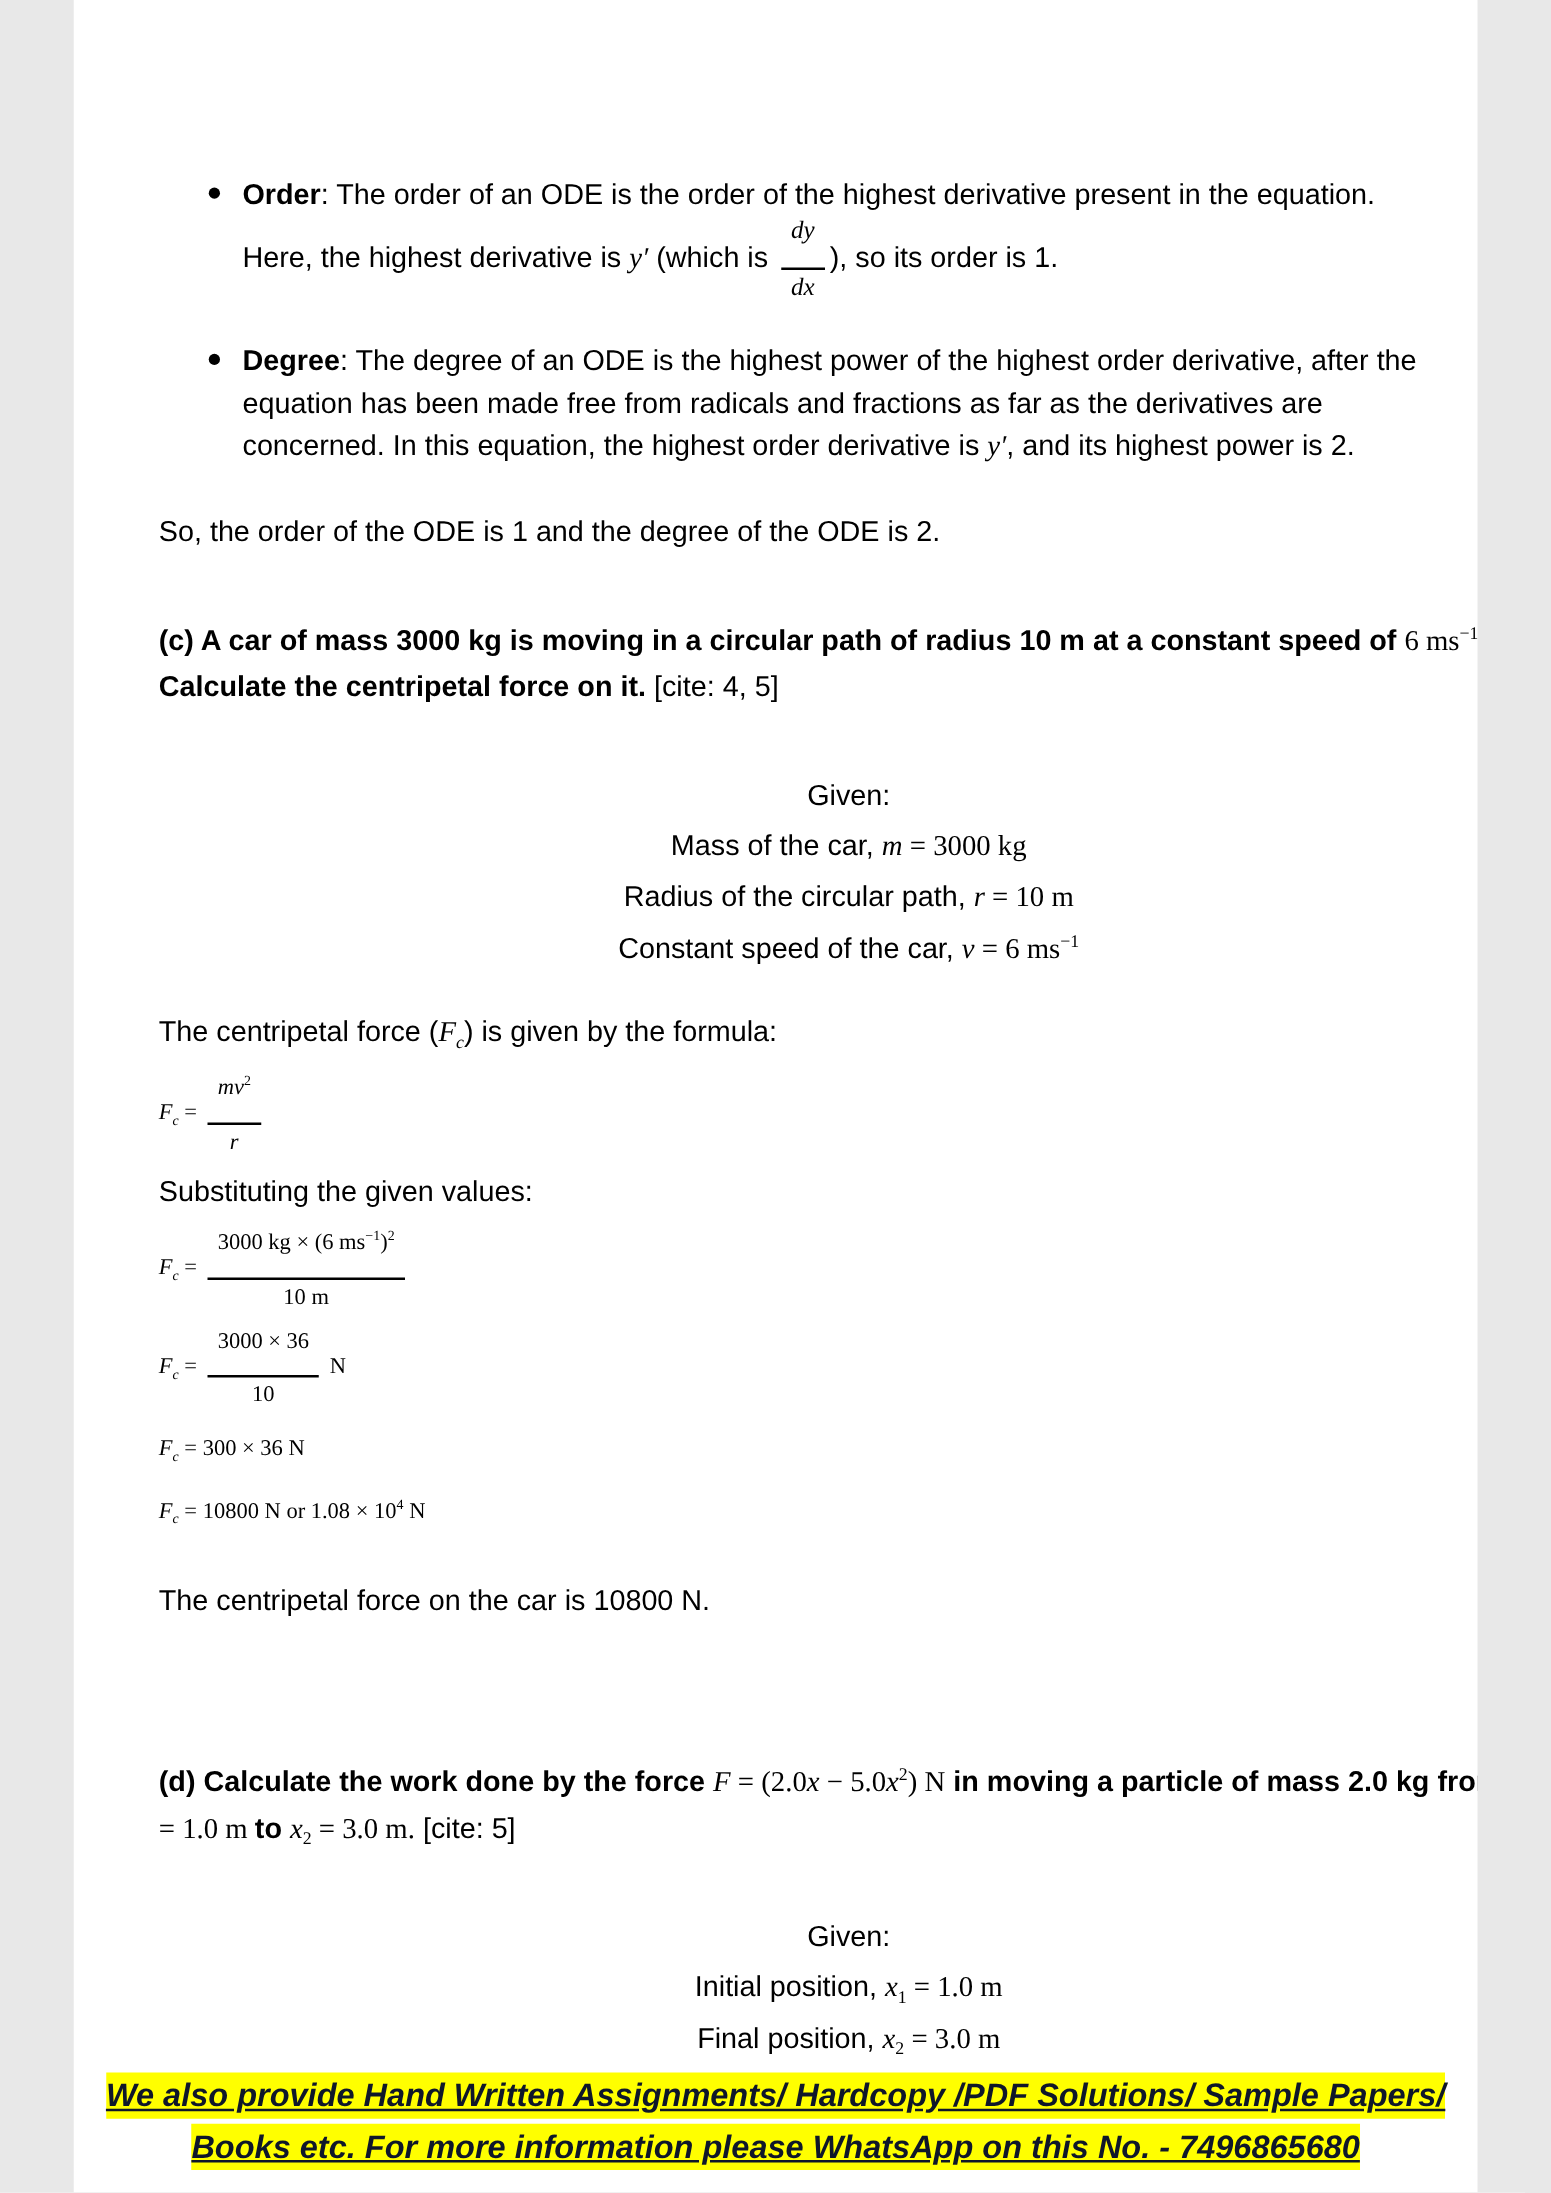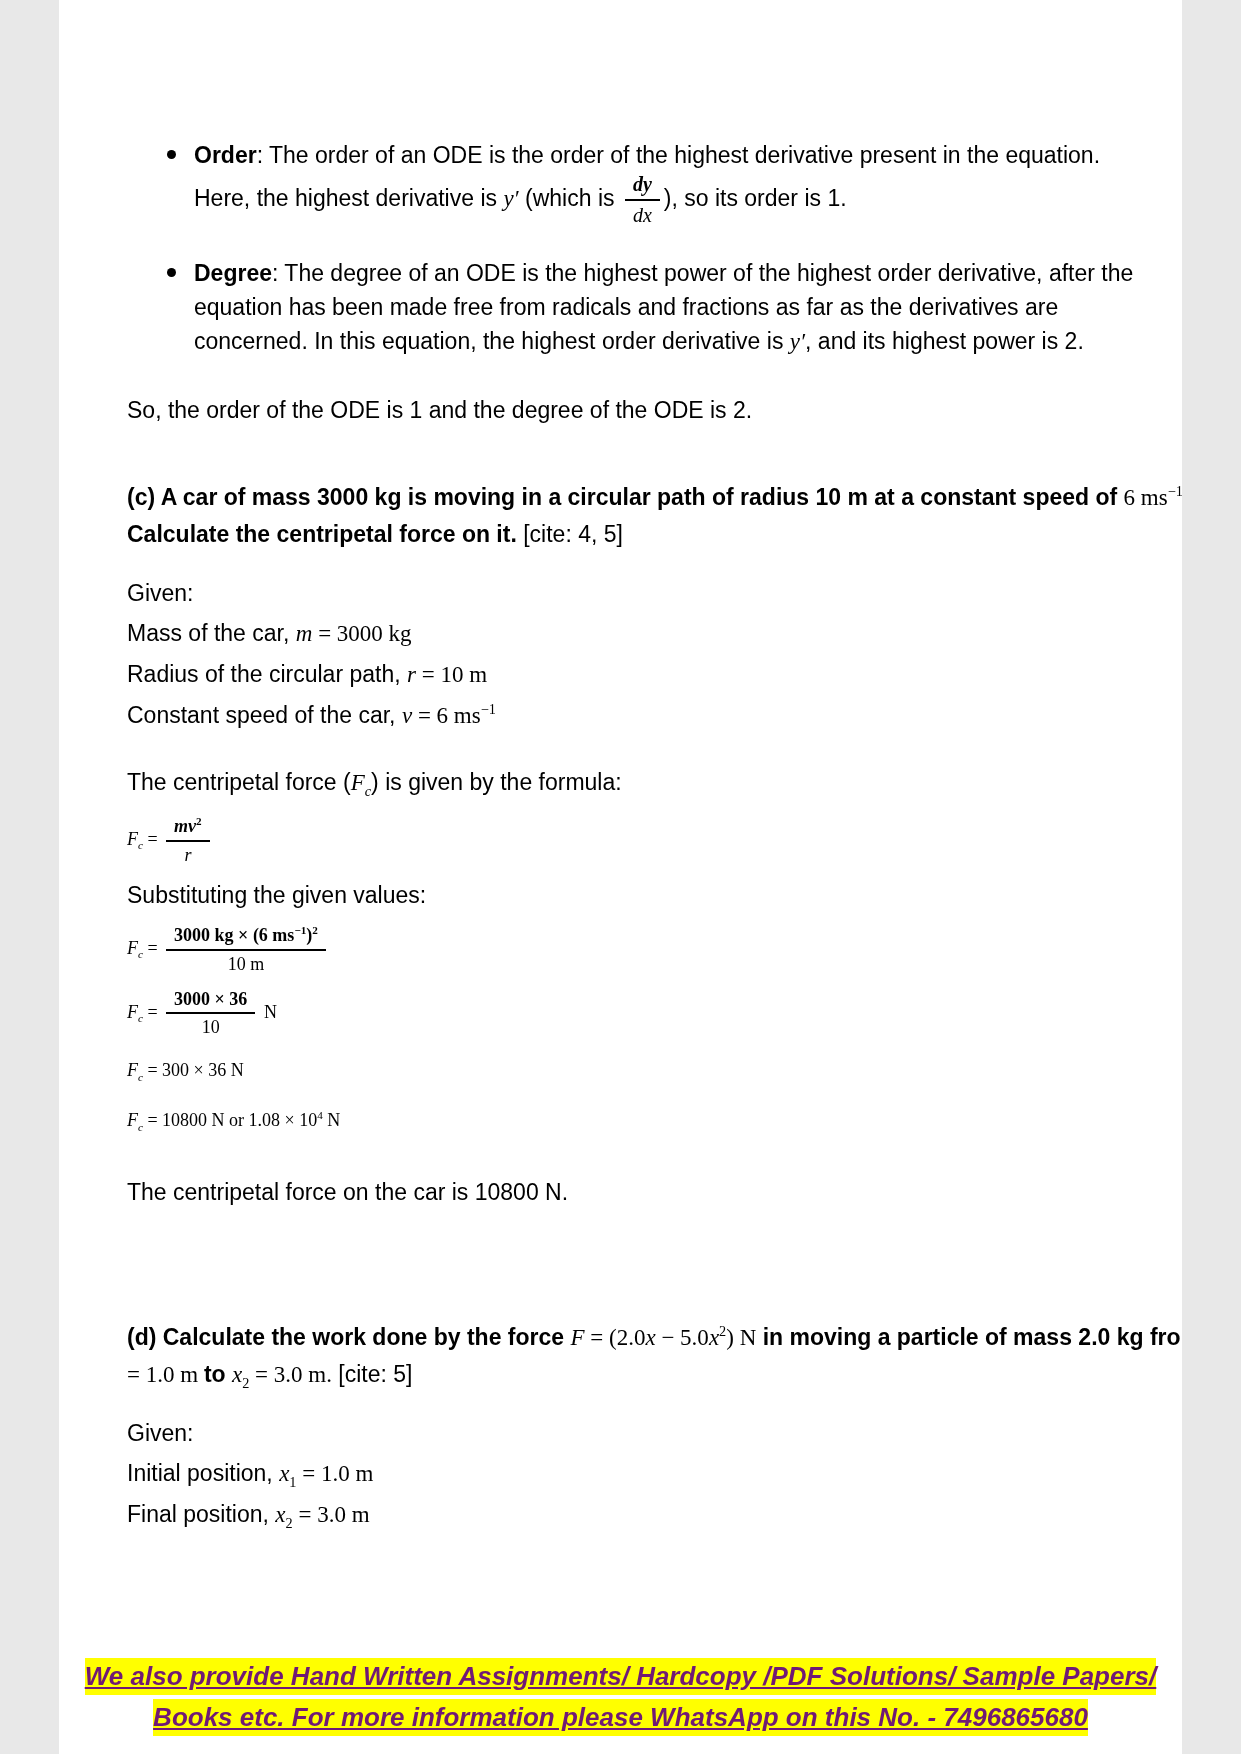--- a/index.html
+++ b/index.html
@@ -20,51 +20,51 @@
   .b{font-weight:bold;}
   .mi{font-family:"Liberation Serif",serif;font-style:italic;}
   .mn{font-family:"Liberation Serif",serif;font-style:normal;}
   sup{font-size:0.62em;line-height:0;}
   sub{font-size:0.62em;line-height:0;}
 
   .bullet-item{position:relative;padding-left:67px;width:963px;margin-bottom:28px;}
   .marker{position:absolute;left:40px;top:12px;width:9px;height:9px;border-radius:50%;background:#000;}
 
   .frac{display:inline-block;vertical-align:middle;text-align:center;line-height:1.15;margin:0 4px;}
-  .frac .num{display:block;padding:1px 8px 3px;font-weight:bold;}
+  .frac .num{display:block;padding:1px 8px 18px;}
   .frac .den{display:block;border-top:2px solid #000;padding:3px 8px 1px;}
   .frac-sm{font-size:20px;}
 
   .summary{margin-top:34px;}
 
   .heading{font-weight:bold;line-height:37px;margin-top:52px;}
   .heading .mn,.heading .mi{font-weight:normal;}
   .heading .cite{font-weight:normal;}
 
-  .given-block{margin-top:20px;line-height:40px;}
+  .given-block{margin-top:48px;line-height:40px;text-align:center;}
   .intro{margin-top:26px;line-height:40px;}
 
   .equation{
     font-family:"Liberation Serif",serif;font-size:18px;
     margin:12px 0;line-height:38px;
   }
   .equation sub{font-style:italic;}
 
   .conclusion{margin-top:36px;}
   .heading-d{margin-top:110px;}
 
   .footer{
     position:absolute;left:0;right:0;bottom:16px;
     text-align:center;
     font-size:26px;font-weight:bold;font-style:italic;
     line-height:41px;
   }
   .hl{
     background:#ffff00;
-    color:#701a75;
+    color:#0f172a;
     text-decoration:underline;
     padding:3px 0 4px;
   }
 </style>
 </head>
 <body>
 
 <div class="page">
   <div class="content">
 

